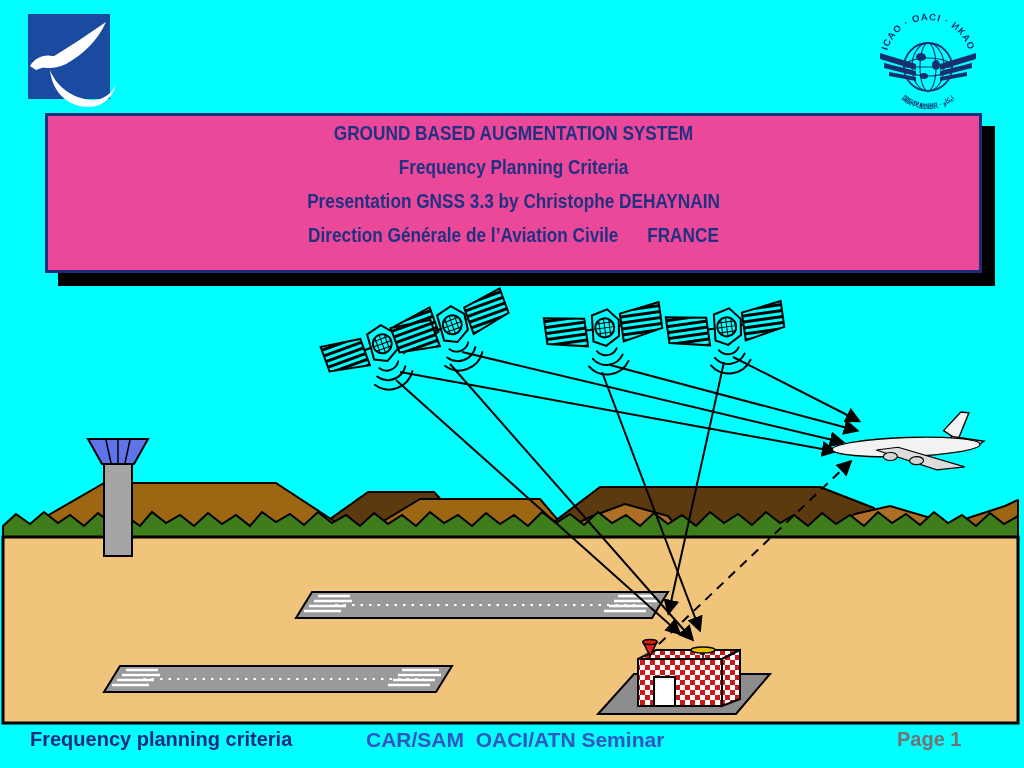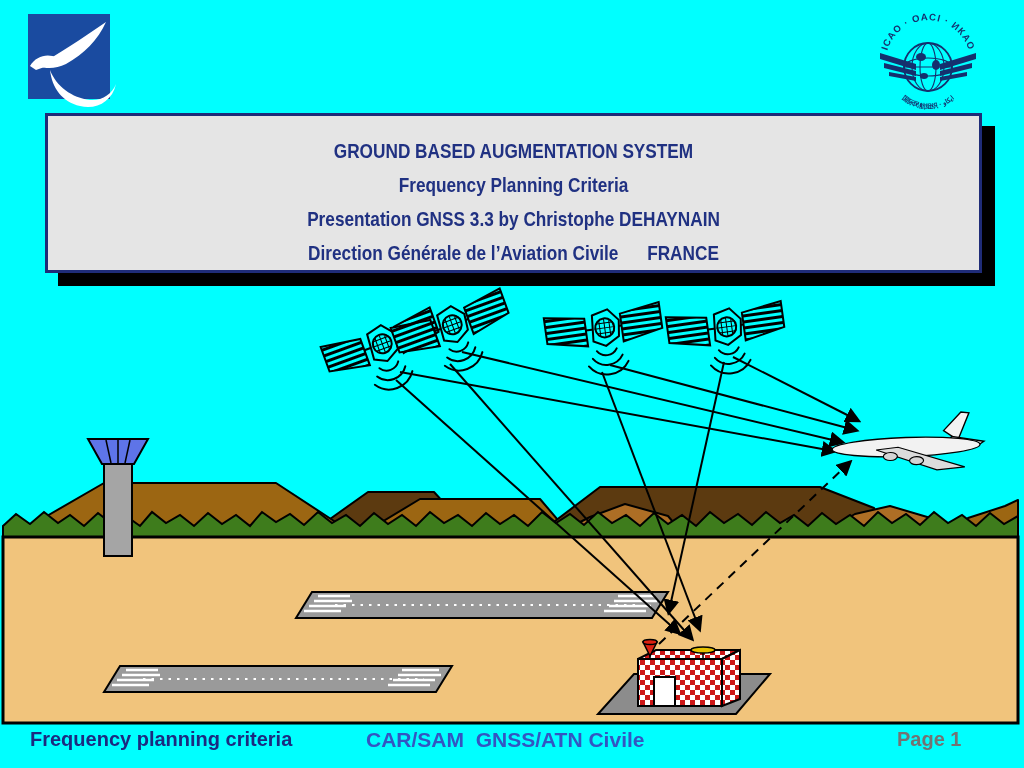--- a/index.html
+++ b/index.html
@@ -1,22 +1,22 @@
 <!DOCTYPE html>
 <html><head>
 <meta charset="utf-8">
 <style>
   html,body{margin:0;padding:0;}
   body{width:1024px;height:768px;overflow:hidden;background:#00FFFF;
        font-family:"Liberation Sans", sans-serif;}
   .slide{position:relative;width:1024px;height:768px;background:#00FFFF;}
   .scene{position:absolute;left:0;top:0;}
   .title-box{position:absolute;left:45px;top:113px;width:937px;height:160px;
-    background:#e5e5e5;border:3px solid #1F2C78;box-sizing:border-box;
-    box-shadow:13px 13px 0 #000;display:flex;flex-direction:column;justify-content:flex-end;}
+    background:#ec4899;border:3px solid #1F2C78;box-sizing:border-box;
+    box-shadow:13px 13px 0 #000;display:flex;flex-direction:column;justify-content:flex-start;}
   .title-line{text-align:center;font-weight:bold;font-size:21px;line-height:34px;
     color:#203182;transform:scaleX(.82);white-space:pre;}
   .footer-text{position:absolute;top:728px;font-weight:bold;font-size:20px;white-space:pre;}
   .footer-left{left:30px;color:#1B2A80;}
   .footer-center{left:366px;color:#3355C2;font-size:21px;}
   .footer-right{left:897px;color:#737373;}
 </style>
 </head>
 <body>
 
@@ -189,16 +189,16 @@
   </svg>
 
   <div class="title-box">
     <div class="title-line">GROUND BASED AUGMENTATION SYSTEM</div>
     <div class="title-line">Frequency Planning Criteria</div>
     <div class="title-line">Presentation GNSS 3.3 by Christophe DEHAYNAIN</div>
     <div class="title-line">Direction Générale de l’Aviation Civile      FRANCE</div>
   </div>
 
   <div class="footer-text footer-left">Frequency planning criteria</div>
-  <div class="footer-text footer-center">CAR/SAM  GNSS/ATN Civile</div>
+  <div class="footer-text footer-center">CAR/SAM  OACI/ATN Seminar</div>
   <div class="footer-text footer-right">Page 1</div>
 
 </div>
 
 </body></html>

